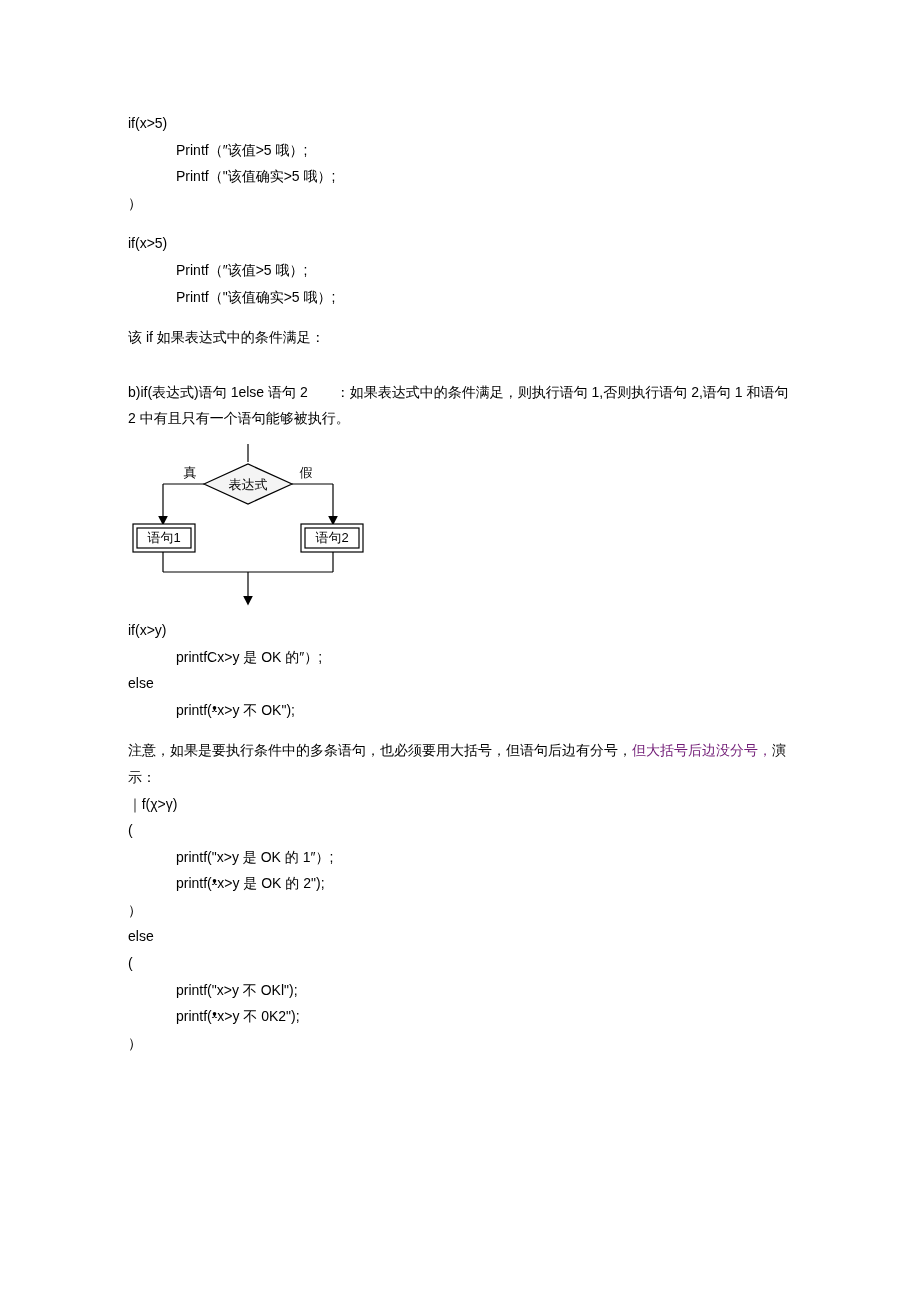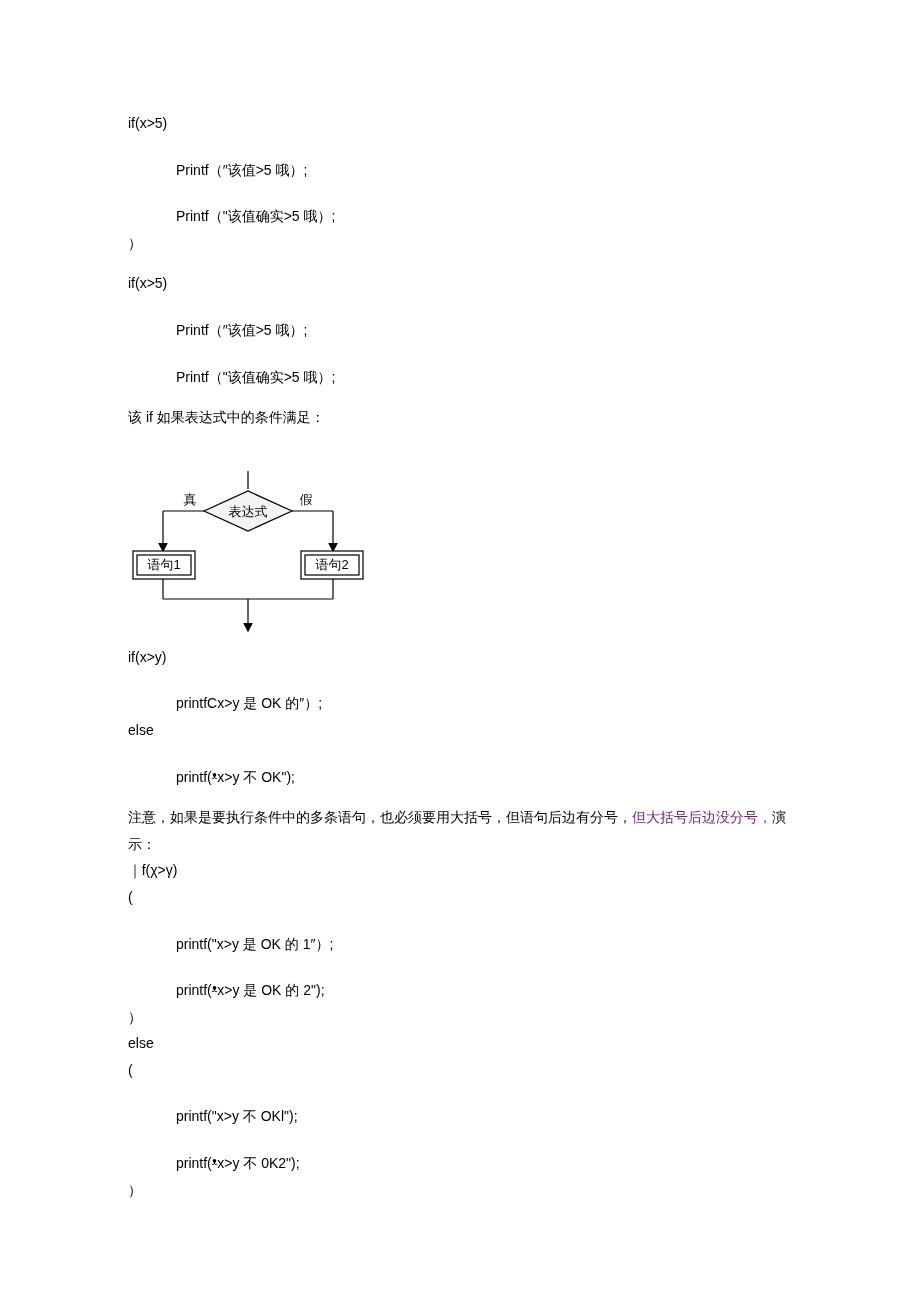--- a/index.html
+++ b/index.html
@@ -11,21 +11,21 @@
     color: #000;
     line-height: 1.9;
   }
   .page {
     width: 920px;
     min-height: 1301px;
     box-sizing: border-box;
     padding: 110px 128px 60px 128px;
     position: relative;
   }
-  .indent-1 { padding-left: 48px; margin-top: 20px; }
+  .indent-1 { padding-left: 48px; }
   .blank { height: 14px; }
   .red { color: #701a75; }
   .flowchart {
     margin: 12px 0 8px 0;
   }
   svg { display: block; }
   .row { display: block; }
 </style>
 </head>
 <body>
@@ -43,20 +43,21 @@
   <div class="row indent-1">Printf（″该值&gt;5 哦）;</div>
   <div class="row indent-1">Printf（"该值确实&gt;5 哦）;</div>
 
   <div class="blank"></div>
 
   <div class="row">该 if 如果表达式中的条件满足：</div>
 
   <div class="blank"></div>
   <div class="blank"></div>
 
+  <div class="row">b)if(表达式)语句 1else 语句 2  ：如果表达式中的条件满足，则执行语句 1,否则执行语句 2,语句 1 和语句 2 中有且只有一个语句能够被执行。</div>
 
   <div class="flowchart">
     <svg width="240" height="165" viewBox="0 0 240 165">
       <defs>
         <marker id="arrow" markerWidth="8" markerHeight="8" refX="5" refY="4" orient="auto">
           <path d="M0,0 L8,4 L0,8 Z" fill="#000"></path>
         </marker>
       </defs>
 
       <line x1="120" y1="0" x2="120" y2="18" stroke="#000" stroke-width="1.2"></line>

